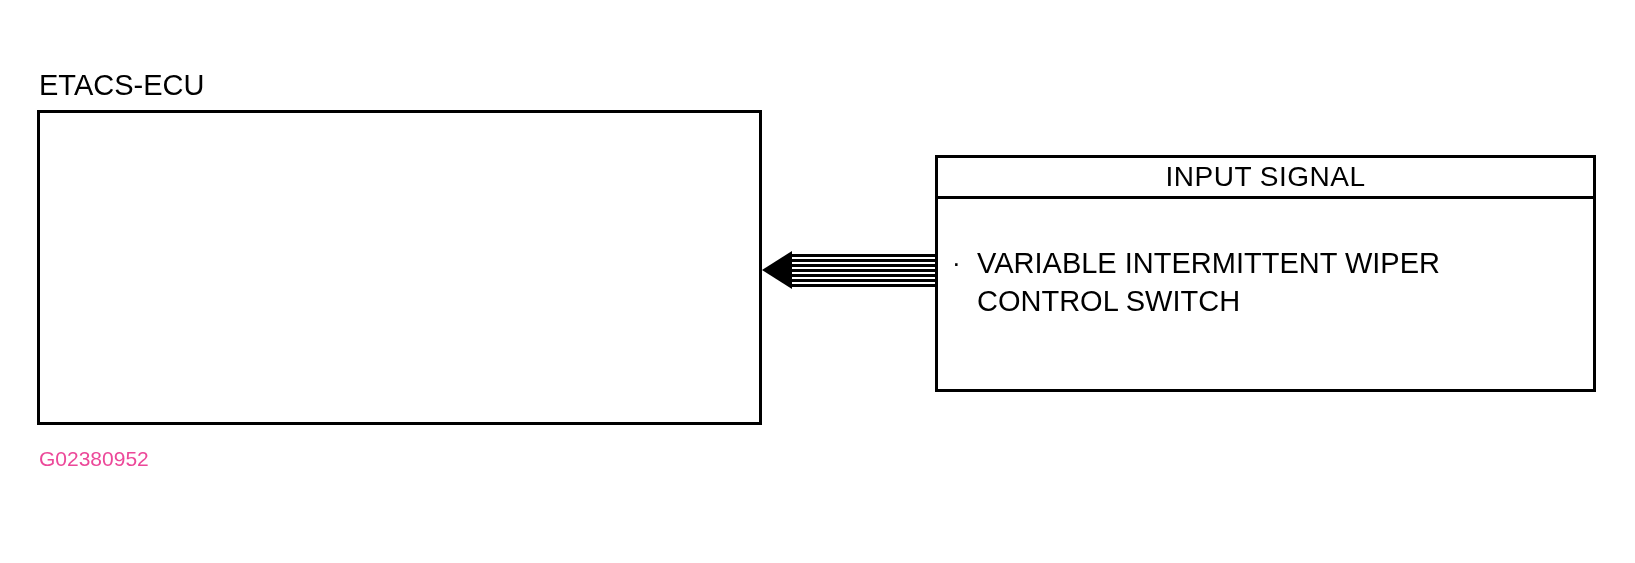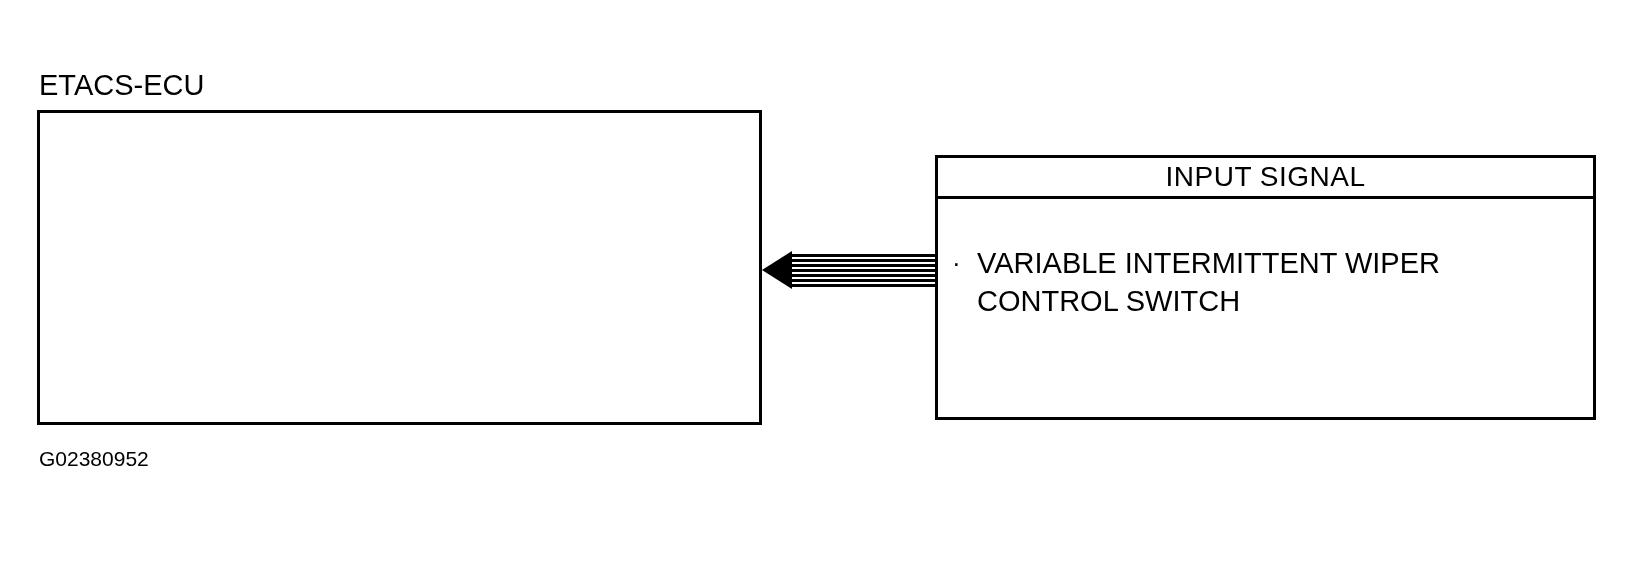--- a/index.html
+++ b/index.html
@@ -44,31 +44,31 @@
     background: #ffffff;
   }
 
   
   .figure-id {
     position: absolute;
     left: 39px;
     top: 447px;
     font-size: 21px;
     line-height: 24px;
-    color: #000000;
+    color: #ec4899;
     white-space: nowrap;
   }
 
   
   .signal-box {
     position: absolute;
     left: 935px;
     top: 155px;
     width: 661px;
-    height: 265px;
+    height: 237px;
     border: 3px solid #000000;
     box-sizing: border-box;
     background: #ffffff;
     display: flex;
     flex-direction: column;
   }
   .signal-header {
     height: 41px;
     flex: 0 0 41px;
     border-bottom: 3px solid #000000;

